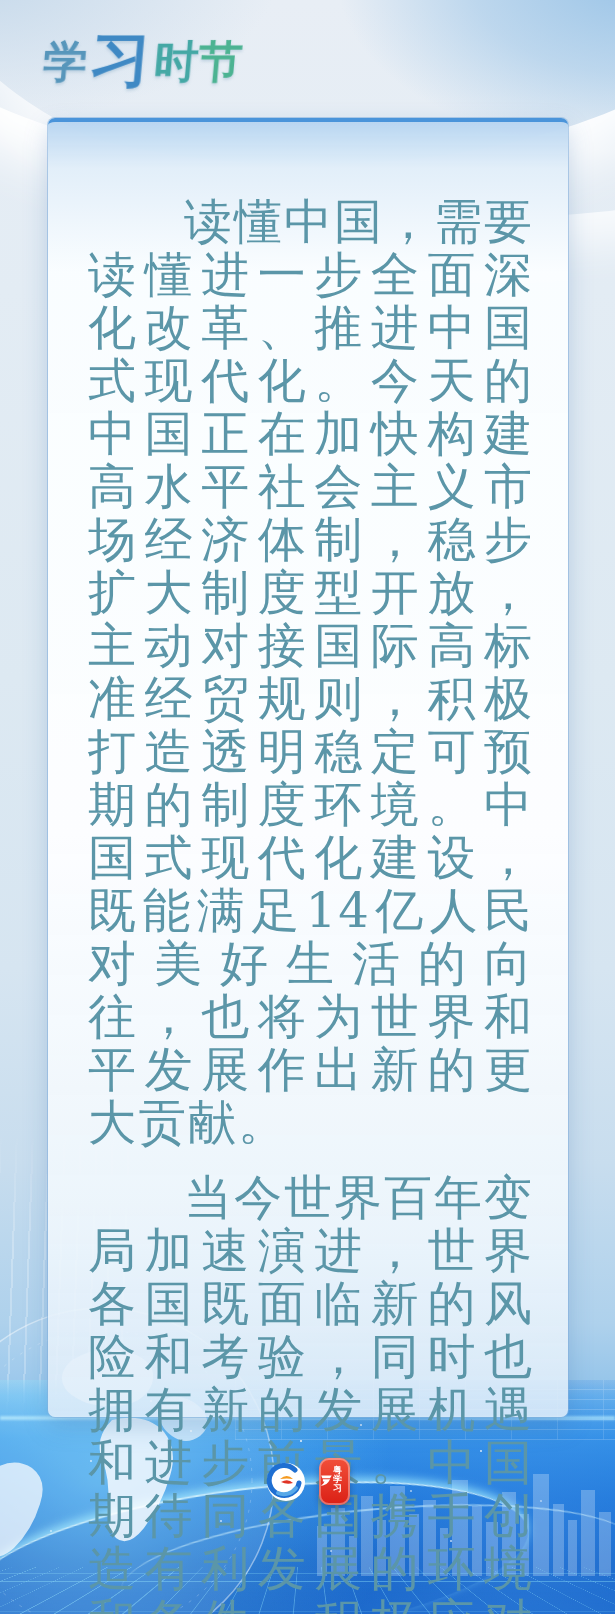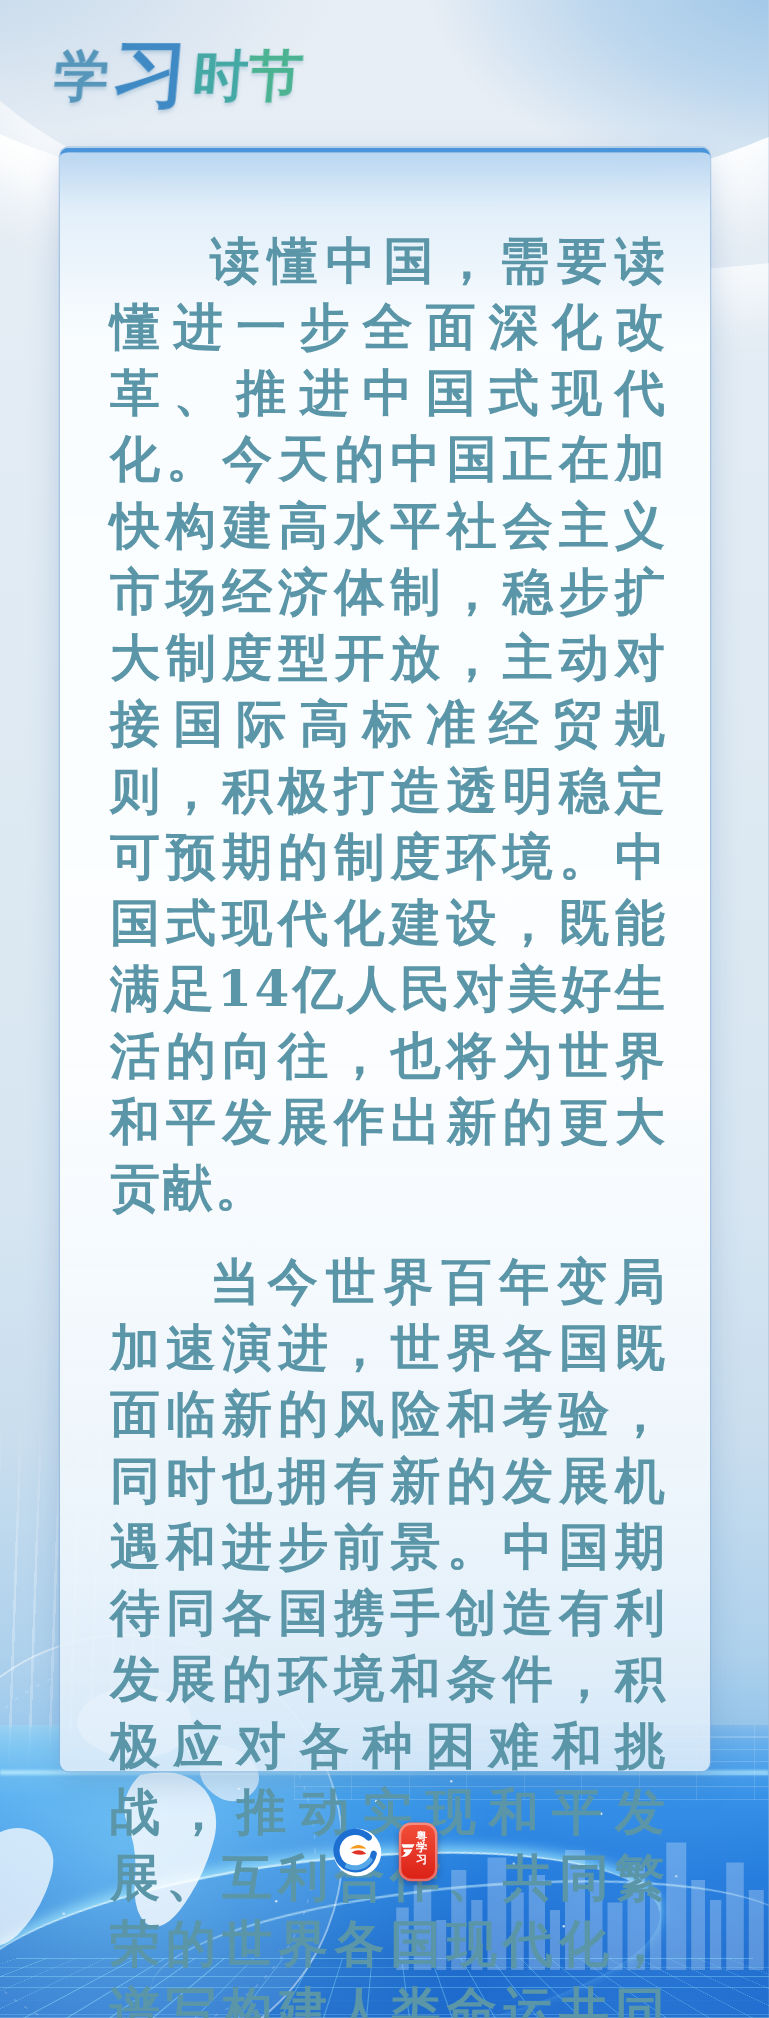--- a/index.html
+++ b/index.html
@@ -55,23 +55,23 @@
   .brand-c3{font-size:44px;color:#44a8a5;margin-left:3px;}
   .brand-c4{font-size:44px;color:#4cb392;}
   
   .quote-card{position:absolute;left:48px;top:118px;width:520px;height:1299px;z-index:5;
     box-sizing:border-box;border-radius:7px;
     border-top:4px solid #4a94da;
     box-shadow:0 0 0 1px rgba(130,175,220,.55), 0 10px 24px rgba(60,110,170,.25);
     background:linear-gradient(180deg, rgba(182,212,240,.95) 0px, rgba(225,238,249,.97) 46px, rgba(250,253,255,.97) 150px,
                rgba(253,254,255,.96) 55%, rgba(238,246,252,.92) 86%, rgba(222,236,249,.88) 100%);
     padding:60px 34px 0 40px;}
-  .quote-para{margin:0 0 22px 0;
-    font-family:"DejaVu Serif", serif;font-weight:700;
-    font-size:40px;line-height:53px;letter-spacing:2px;
+  .quote-para{margin:13px 0 22px 0;
+    font-family:"DejaVu Serif", serif;font-weight:400;
+    font-size:48px;line-height:53px;letter-spacing:2px;
     color:#5b96a8;text-align:justify;text-indent:2em;}
   .attribution{margin-top:34px;text-align:right;color:#3b5a77;font-weight:700;
     font-family:"DejaVu Sans", sans-serif;}
   .attr-line1{font-size:24px;line-height:38px;}
   .attr-line2{font-size:23px;line-height:36px;}
   
   .footer-logos{position:absolute;left:0;top:1458px;width:615px;z-index:6;
     display:flex;justify-content:center;align-items:center;gap:13px;}
   .southcn{display:flex;align-items:center;gap:7px;}
   .southcn-text{display:flex;flex-direction:column;align-items:center;}

